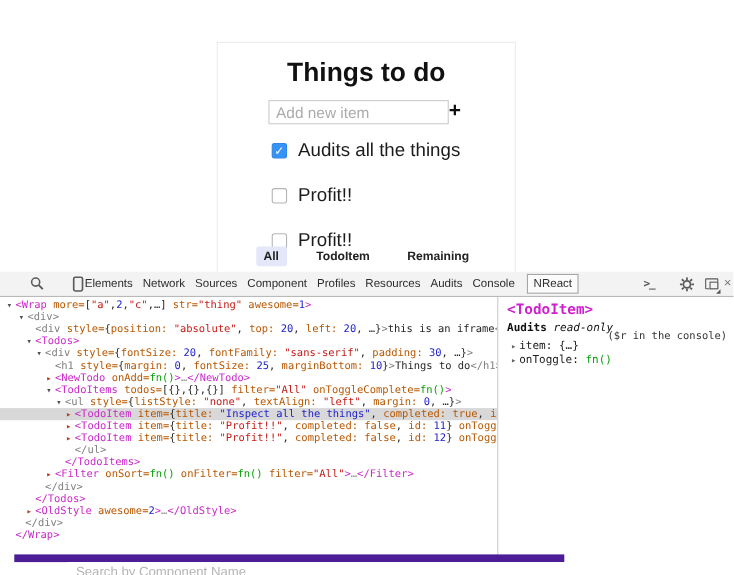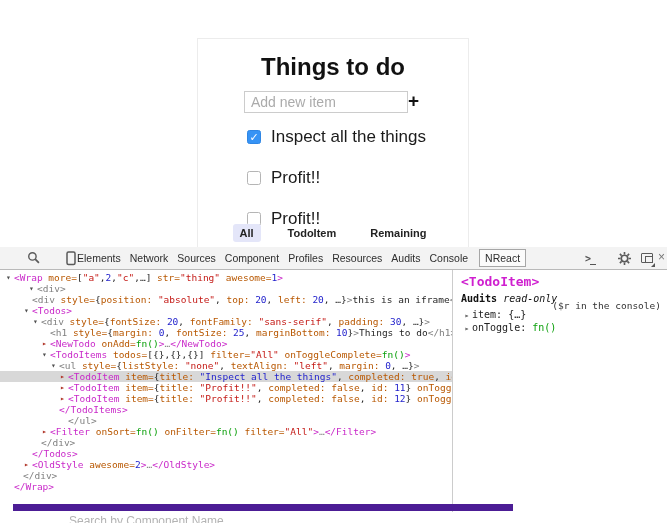--- a/index.html
+++ b/index.html
@@ -89,21 +89,21 @@
 
   <div class="iframe-box">
     <h1 class="app-title">Things to do</h1>
     <div class="add-row">
       <input class="new-input" type="text" placeholder="Add new item" style="">
       <span class="plus-btn">+</span>
     </div>
     <div id="todo-list">
         <div class="todo-row" style="top: 87px;">
           <span class="cb checked">✓</span>
-          <span class="todo-lbl">Inspect all the things</span>
+          <span class="todo-lbl">Audits all the things</span>
         </div>
         <div class="todo-row" style="top: 128px;">
           <span class="cb"></span>
           <span class="todo-lbl">Profit!!</span>
         </div>
         <div class="todo-row" style="top: 169px;">
           <span class="cb"></span>
           <span class="todo-lbl">Profit!!</span>
         </div>
       </div>
@@ -148,33 +148,33 @@
           </g>
           <circle cx="8" cy="8" r="1.7" fill="#f3f3f3"></circle>
         </svg>
       </span>
       <span class="i-dock"></span>
       <span class="i-close tb-icon">×</span>
     </div>
 
     <div class="tree" id="tree">
         <div class="row" style="padding-left: 3px;"><span class="arrow exp">▾</span><span class="tk-c">&lt;Wrap</span><span class="tk-a"> more=</span><span class="tk-p">[</span><span class="tk-s">"a"</span><span class="tk-p">,</span><span class="tk-n">2</span><span class="tk-p">,</span><span class="tk-s">"c"</span><span class="tk-p">,…]</span><span class="tk-a"> str=</span><span class="tk-s">"thing"</span><span class="tk-a"> awesome=</span><span class="tk-n">1</span><span class="tk-c">&gt;</span></div>
-        <div class="row" style="padding-left: 26px;"><span class="arrow exp">▾</span><span class="tk-t">&lt;div&gt;</span></div>
+        <div class="row" style="padding-left: 14px;"><span class="arrow exp">▾</span><span class="tk-t">&lt;div&gt;</span></div>
         <div class="row" style="padding-left: 21px;"><span class="arrow "></span><span class="tk-t">&lt;div</span><span class="tk-a"> style=</span><span class="tk-p">{</span><span class="tk-a">position: </span><span class="tk-s">"absolute"</span><span class="tk-p">, </span><span class="tk-a">top: </span><span class="tk-n">20</span><span class="tk-p">, </span><span class="tk-a">left: </span><span class="tk-n">20</span><span class="tk-p">, …}</span><span class="tk-t">&gt;</span><span class="tk-p">this is an iframe</span><span class="tk-t">&lt;/div&gt;</span></div>
         <div class="row" style="padding-left: 21px;"><span class="arrow exp">▾</span><span class="tk-c">&lt;Todos&gt;</span></div>
         <div class="row" style="padding-left: 30px;"><span class="arrow exp">▾</span><span class="tk-t">&lt;div</span><span class="tk-a"> style=</span><span class="tk-p">{</span><span class="tk-a">fontSize: </span><span class="tk-n">20</span><span class="tk-p">, </span><span class="tk-a">fontFamily: </span><span class="tk-s">"sans-serif"</span><span class="tk-p">, </span><span class="tk-a">padding: </span><span class="tk-n">30</span><span class="tk-p">, …}</span><span class="tk-t">&gt;</span></div>
         <div class="row" style="padding-left: 39px;"><span class="arrow "></span><span class="tk-t">&lt;h1</span><span class="tk-a"> style=</span><span class="tk-p">{</span><span class="tk-a">margin: </span><span class="tk-n">0</span><span class="tk-p">, </span><span class="tk-a">fontSize: </span><span class="tk-n">25</span><span class="tk-p">, </span><span class="tk-a">marginBottom: </span><span class="tk-n">10</span><span class="tk-p">}</span><span class="tk-t">&gt;</span><span class="tk-p">Things to do</span><span class="tk-t">&lt;/h1&gt;</span></div>
         <div class="row" style="padding-left: 39px;"><span class="arrow col">▸</span><span class="tk-c">&lt;NewTodo</span><span class="tk-a"> onAdd=</span><span class="tk-f">fn()</span><span class="tk-c">&gt;</span><span class="tk-d">…</span><span class="tk-c">&lt;/NewTodo&gt;</span></div>
         <div class="row" style="padding-left: 39px;"><span class="arrow exp">▾</span><span class="tk-c">&lt;TodoItems</span><span class="tk-a"> todos=</span><span class="tk-p">[{},{},{}]</span><span class="tk-a"> filter=</span><span class="tk-s">"All"</span><span class="tk-a"> onToggleComplete=</span><span class="tk-f">fn()</span><span class="tk-c">&gt;</span></div>
         <div class="row" style="padding-left: 48px;"><span class="arrow exp">▾</span><span class="tk-t">&lt;ul</span><span class="tk-a"> style=</span><span class="tk-p">{</span><span class="tk-a">listStyle: </span><span class="tk-s">"none"</span><span class="tk-p">, </span><span class="tk-a">textAlign: </span><span class="tk-s">"left"</span><span class="tk-p">, </span><span class="tk-a">margin: </span><span class="tk-n">0</span><span class="tk-p">, …}</span><span class="tk-t">&gt;</span></div>
         <div class="row sel" style="padding-left: 57px;"><span class="arrow col">▸</span><span class="tk-c">&lt;TodoItem</span><span class="tk-a"> item=</span><span class="tk-p">{</span><span class="tk-a">title: </span><span class="tk-b">"Inspect all the things"</span><span class="tk-p">, </span><span class="tk-a">completed: </span><span class="tk-a">true</span><span class="tk-p">, </span><span class="tk-a">id: </span></div>
         <div class="row" style="padding-left: 57px;"><span class="arrow col">▸</span><span class="tk-c">&lt;TodoItem</span><span class="tk-a"> item=</span><span class="tk-p">{</span><span class="tk-a">title: </span><span class="tk-s">"Profit!!"</span><span class="tk-p">, </span><span class="tk-a">completed: </span><span class="tk-a">false</span><span class="tk-p">, </span><span class="tk-a">id: </span><span class="tk-n">11</span><span class="tk-p">}</span><span class="tk-a"> onToggle=</span></div>
         <div class="row" style="padding-left: 57px;"><span class="arrow col">▸</span><span class="tk-c">&lt;TodoItem</span><span class="tk-a"> item=</span><span class="tk-p">{</span><span class="tk-a">title: </span><span class="tk-s">"Profit!!"</span><span class="tk-p">, </span><span class="tk-a">completed: </span><span class="tk-a">false</span><span class="tk-p">, </span><span class="tk-a">id: </span><span class="tk-n">12</span><span class="tk-p">}</span><span class="tk-a"> onToggle=</span></div>
+        <div class="row" style="padding-left: 57px;"><span class="arrow "></span><span class="tk-t">&lt;/ul&gt;</span></div>
         <div class="row" style="padding-left: 48px;"><span class="arrow "></span><span class="tk-c">&lt;/TodoItems&gt;</span></div>
-        <div class="row" style="padding-left: 57px;"><span class="arrow "></span><span class="tk-t">&lt;/ul&gt;</span></div>
         <div class="row" style="padding-left: 39px;"><span class="arrow col">▸</span><span class="tk-c">&lt;Filter</span><span class="tk-a"> onSort=</span><span class="tk-f">fn()</span><span class="tk-a"> onFilter=</span><span class="tk-f">fn()</span><span class="tk-a"> filter=</span><span class="tk-s">"All"</span><span class="tk-c">&gt;</span><span class="tk-d">…</span><span class="tk-c">&lt;/Filter&gt;</span></div>
         <div class="row" style="padding-left: 30px;"><span class="arrow "></span><span class="tk-t">&lt;/div&gt;</span></div>
         <div class="row" style="padding-left: 21px;"><span class="arrow "></span><span class="tk-c">&lt;/Todos&gt;</span></div>
         <div class="row" style="padding-left: 21px;"><span class="arrow col">▸</span><span class="tk-c">&lt;OldStyle</span><span class="tk-a"> awesome=</span><span class="tk-n">2</span><span class="tk-c">&gt;</span><span class="tk-d">…</span><span class="tk-c">&lt;/OldStyle&gt;</span></div>
         <div class="row" style="padding-left: 12px;"><span class="arrow "></span><span class="tk-t">&lt;/div&gt;</span></div>
         <div class="row" style="padding-left: 3px;"><span class="arrow "></span><span class="tk-c">&lt;/Wrap&gt;</span></div>
       </div>
     <div class="v-divider"></div>
 
     <div class="inspector">

